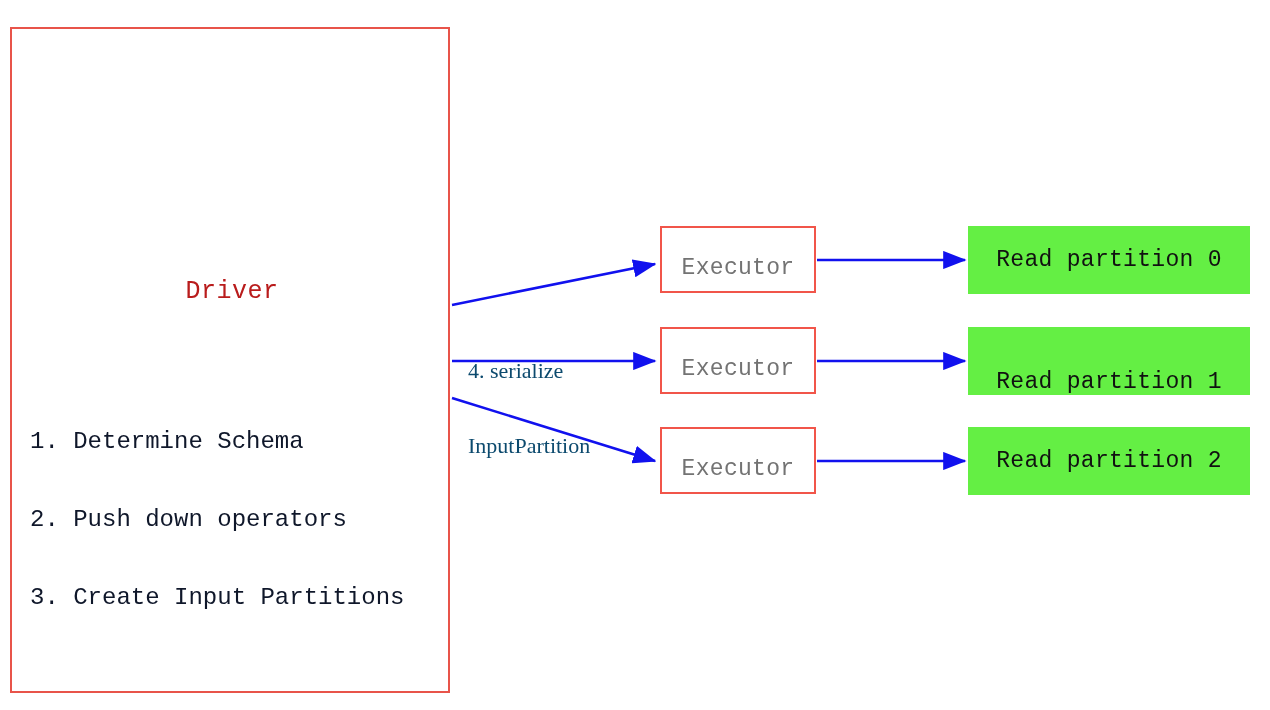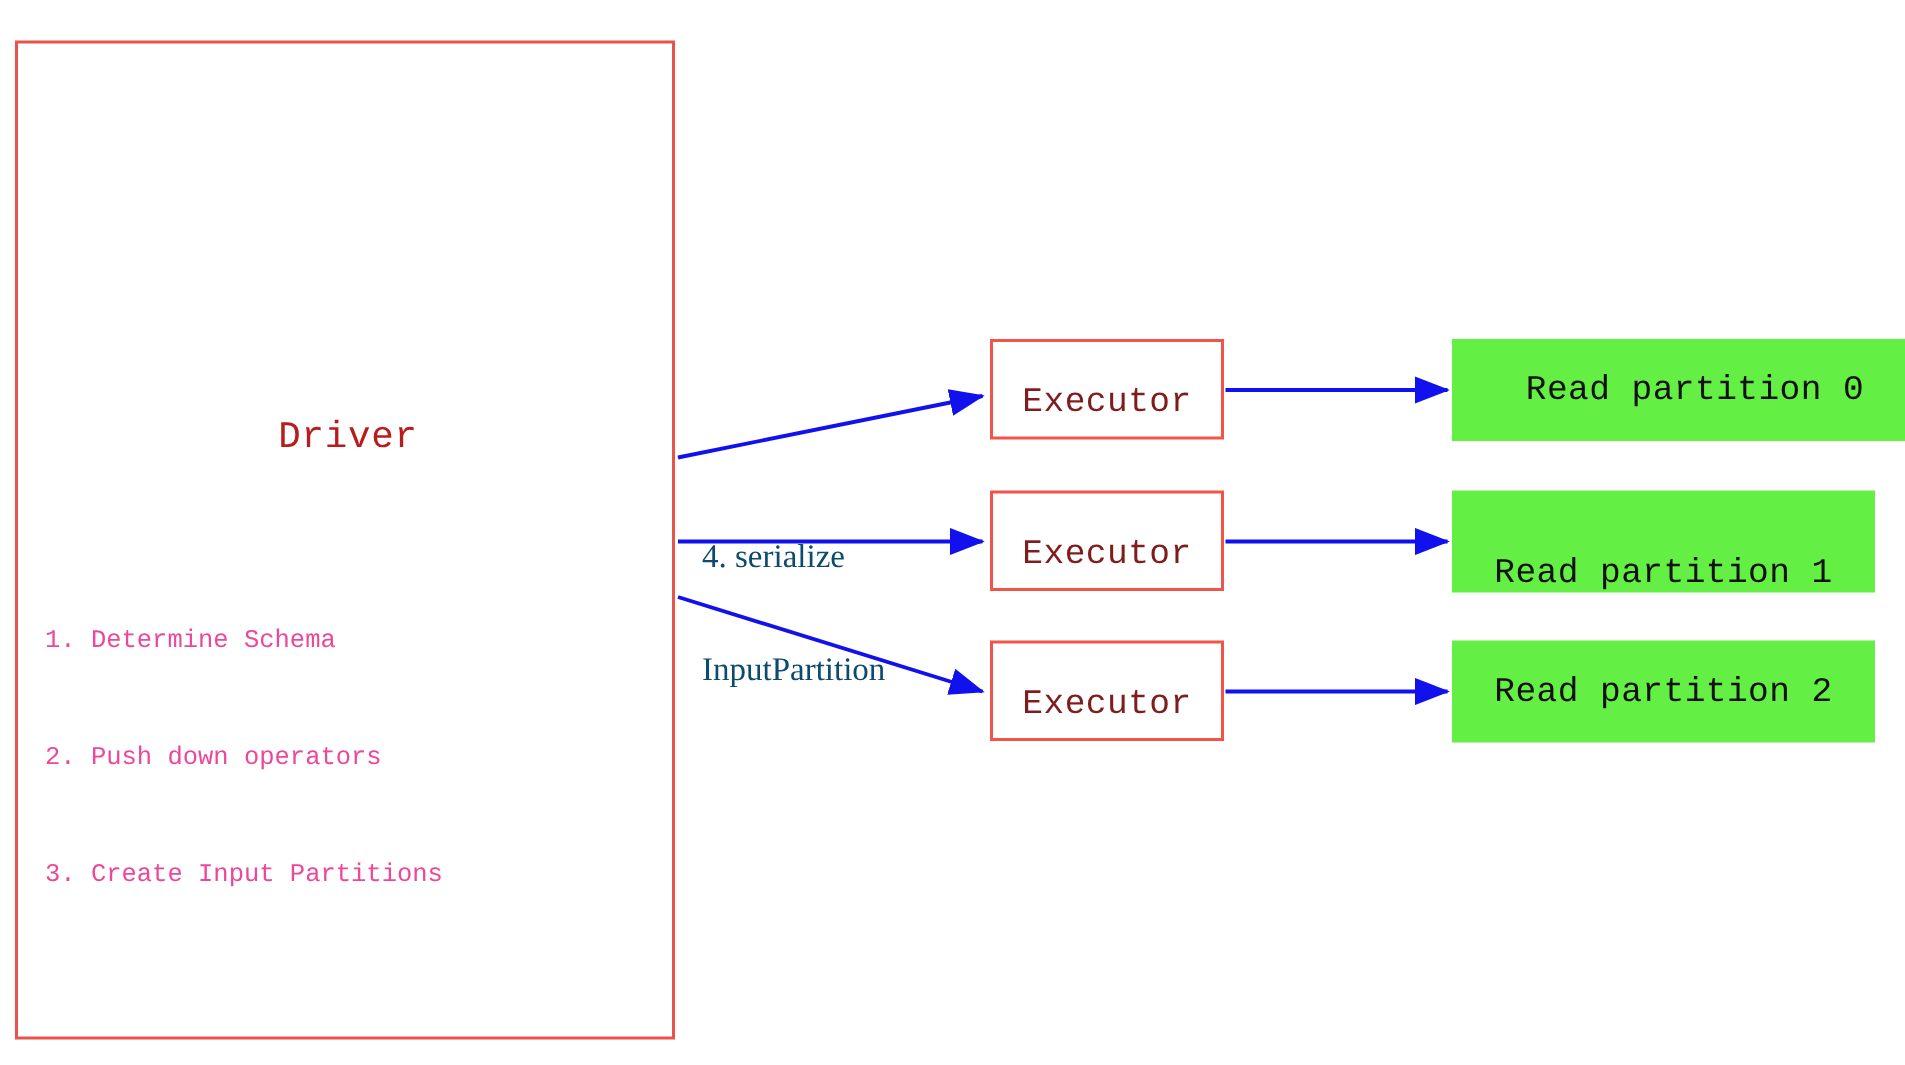--- a/index.html
+++ b/index.html
@@ -44,47 +44,47 @@
     text-align: center;
     font-family: "Liberation Mono", "DejaVu Sans Mono", monospace;
     font-size: 25px;
     color: #b91c1c;
     letter-spacing: 0.5px;
     white-space: pre;
   }
   .driver-steps {
     position: absolute;
     left: 18px;
-    top: 334px;
+    top: 348px;
     width: 420px;
     font-family: "Liberation Mono", "DejaVu Sans Mono", monospace;
-    font-size: 17px;
+    font-size: 24px;
     line-height: 26px;
-    color: #ec4899;
+    color: #0f172a;
     white-space: pre;
   }
   .driver-steps .step-line { display: block; }
 
   
   .executor-box {
     position: absolute;
     left: 660px;
     width: 156px;
     height: 67px;
     box-sizing: border-box;
     border: 2px solid #f1554a;
     background: #ffffff;
     display: flex;
     align-items: center;
     justify-content: center;
   }
   .executor-box .executor-label {
     font-family: "Liberation Mono", "DejaVu Sans Mono", monospace;
     font-size: 23px;
-    color: #7f1d1d;
+    color: #737373;
     white-space: pre;
     letter-spacing: 0.3px;
     margin-top: 16px;
   }
   .exec-0 { top: 226px; }
   .exec-1 { top: 327px; }
   .exec-2 { top: 427px; }
 
   
   .partition-box {
@@ -97,21 +97,21 @@
     align-items: center;
     justify-content: center;
   }
   .partition-box .partition-label {
     font-family: "Liberation Mono", "DejaVu Sans Mono", monospace;
     font-size: 23px;
     color: #111111;
     white-space: pre;
     letter-spacing: 0.3px;
   }
-  .part-0 { top: 226px; padding-left: 21px; }
+  .part-0 { top: 226px; }
   .part-1 { top: 327px; align-items: flex-end; }
   .part-2 { top: 427px; }
 
   
   .edge-label {
     position: absolute;
     font-family: "Liberation Serif", "DejaVu Serif", serif;
     font-size: 22px;
     line-height: 25px;
     color: #0c4a6e;

